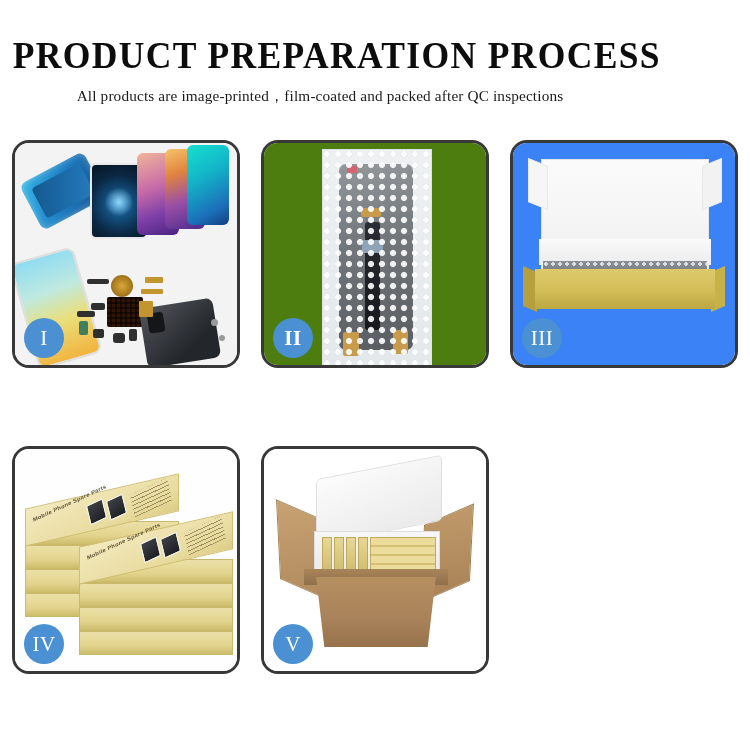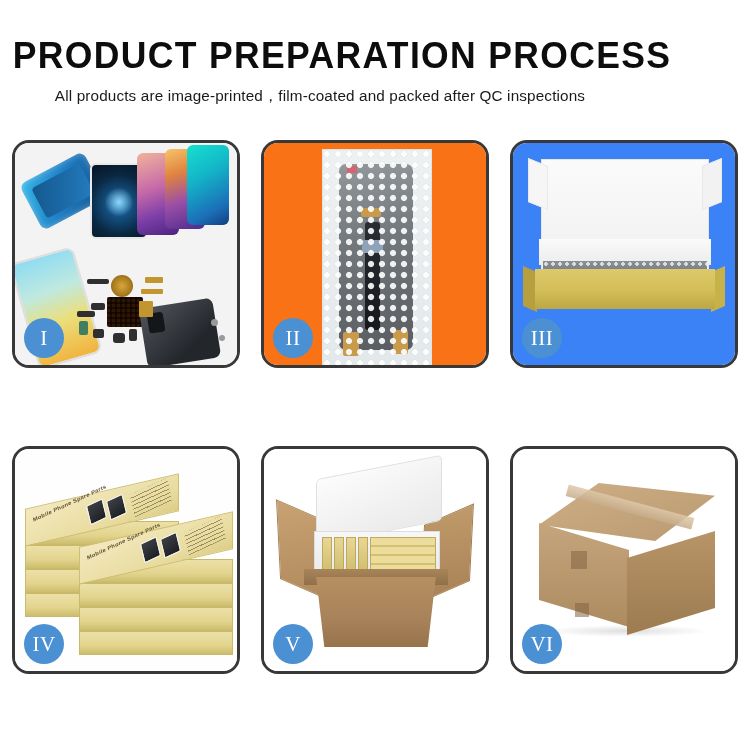--- a/index.html
+++ b/index.html
@@ -4,21 +4,21 @@
 <style>
   html,body{margin:0;padding:0;}
   body{
     width:750px;height:750px;background:#ffffff;
     font-family:"Liberation Sans","DejaVu Sans",sans-serif;
     overflow:hidden;position:relative;
   }
   .page{width:750px;height:750px;position:relative;}
 
   
-  .header{position:absolute;left:0;top:0;width:640px;text-align:center;}
+  .header{position:absolute;left:0;top:0;width:640px;text-align:center;font-family:Liberation Serif, serif;}
   .title{
     margin:0;padding:0;
     font-size:37px;line-height:40px;font-weight:700;
     letter-spacing:1.4px;color:#0d0d0d;
     transform:scaleX(.96);transform-origin:center top;
     padding-top:36px;
     white-space:nowrap;
   }
   .subtitle{
     margin:0;padding-top:11px;
@@ -107,21 +107,21 @@
     background:linear-gradient(145deg,#52565c,#23262b 70%);
     border-radius:7px;transform:rotate(-9deg);
   }
   .backcover:after{
     content:"";position:absolute;left:7px;top:6px;width:16px;height:20px;
     border-radius:3px;background:#14161a;
   }
   .flex{position:absolute;background:#c2952f;border-radius:1px;}
 
   
-  .p2 .stage{background:#f97316;}
+  .p2 .stage{background:#4d7c0f;font-weight:bold;}
   .bubblebag{
     position:absolute;left:58px;top:6px;width:108px;height:216px;
     background:linear-gradient(180deg,#eef1f2,#e3e8ea);
     border:1px solid #dfe3e5;
   }
   .bubbles{
     position:absolute;inset:0;
     background-image:
       radial-gradient(circle at 4px 4px,rgba(255,255,255,.95) 2.6px,rgba(190,200,205,.55) 3.2px,rgba(0,0,0,0) 3.6px);
     background-size:11px 11px;
@@ -393,27 +393,15 @@
         <div class="vbox" style="left:70px;"></div>
         <div class="vbox" style="left:82px;"></div>
         <div class="vbox" style="left:94px;"></div>
         <div class="vflat"></div>
         <div class="cartonRim"></div>
         <div class="cartonFront"></div>
         <div class="badge">V</div>
       </div>
     </div>
 
-    <div class="panel p6">
-      <div class="stage">
-        <div class="shadow"></div>
-        <div class="cTop"></div>
-        <div class="cLeft"></div>
-        <div class="cRight"></div>
-        <div class="tape"></div>
-        <div class="tab" style="left:58px;top:102px;width:16px;height:18px;"></div>
-        <div class="tab" style="left:62px;top:154px;width:14px;height:14px;"></div>
-        <div class="badge">VI</div>
-      </div>
-    </div>
 
   </div>
 </div>
 
 </body></html>

